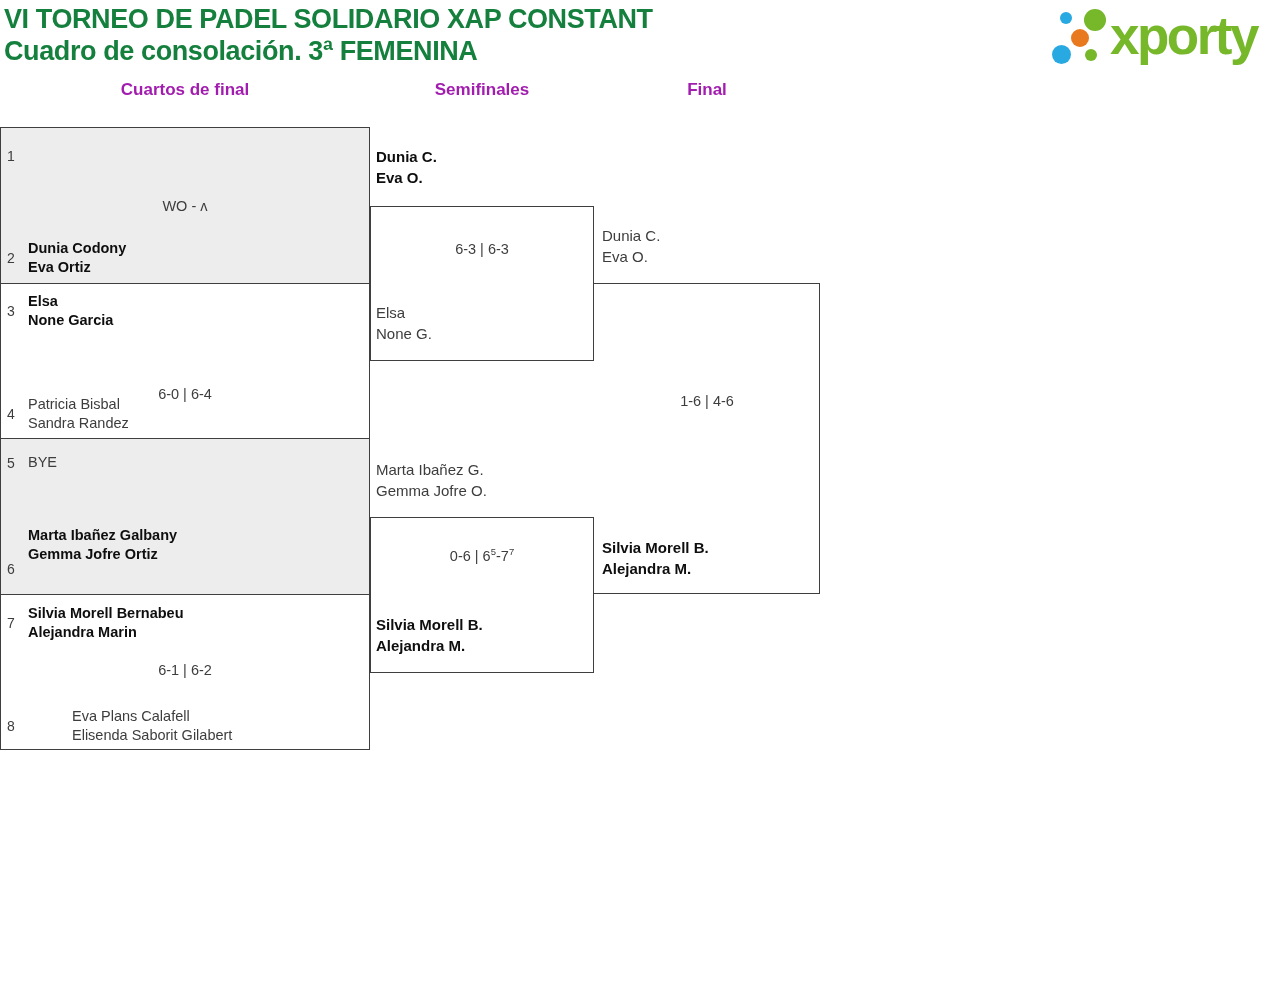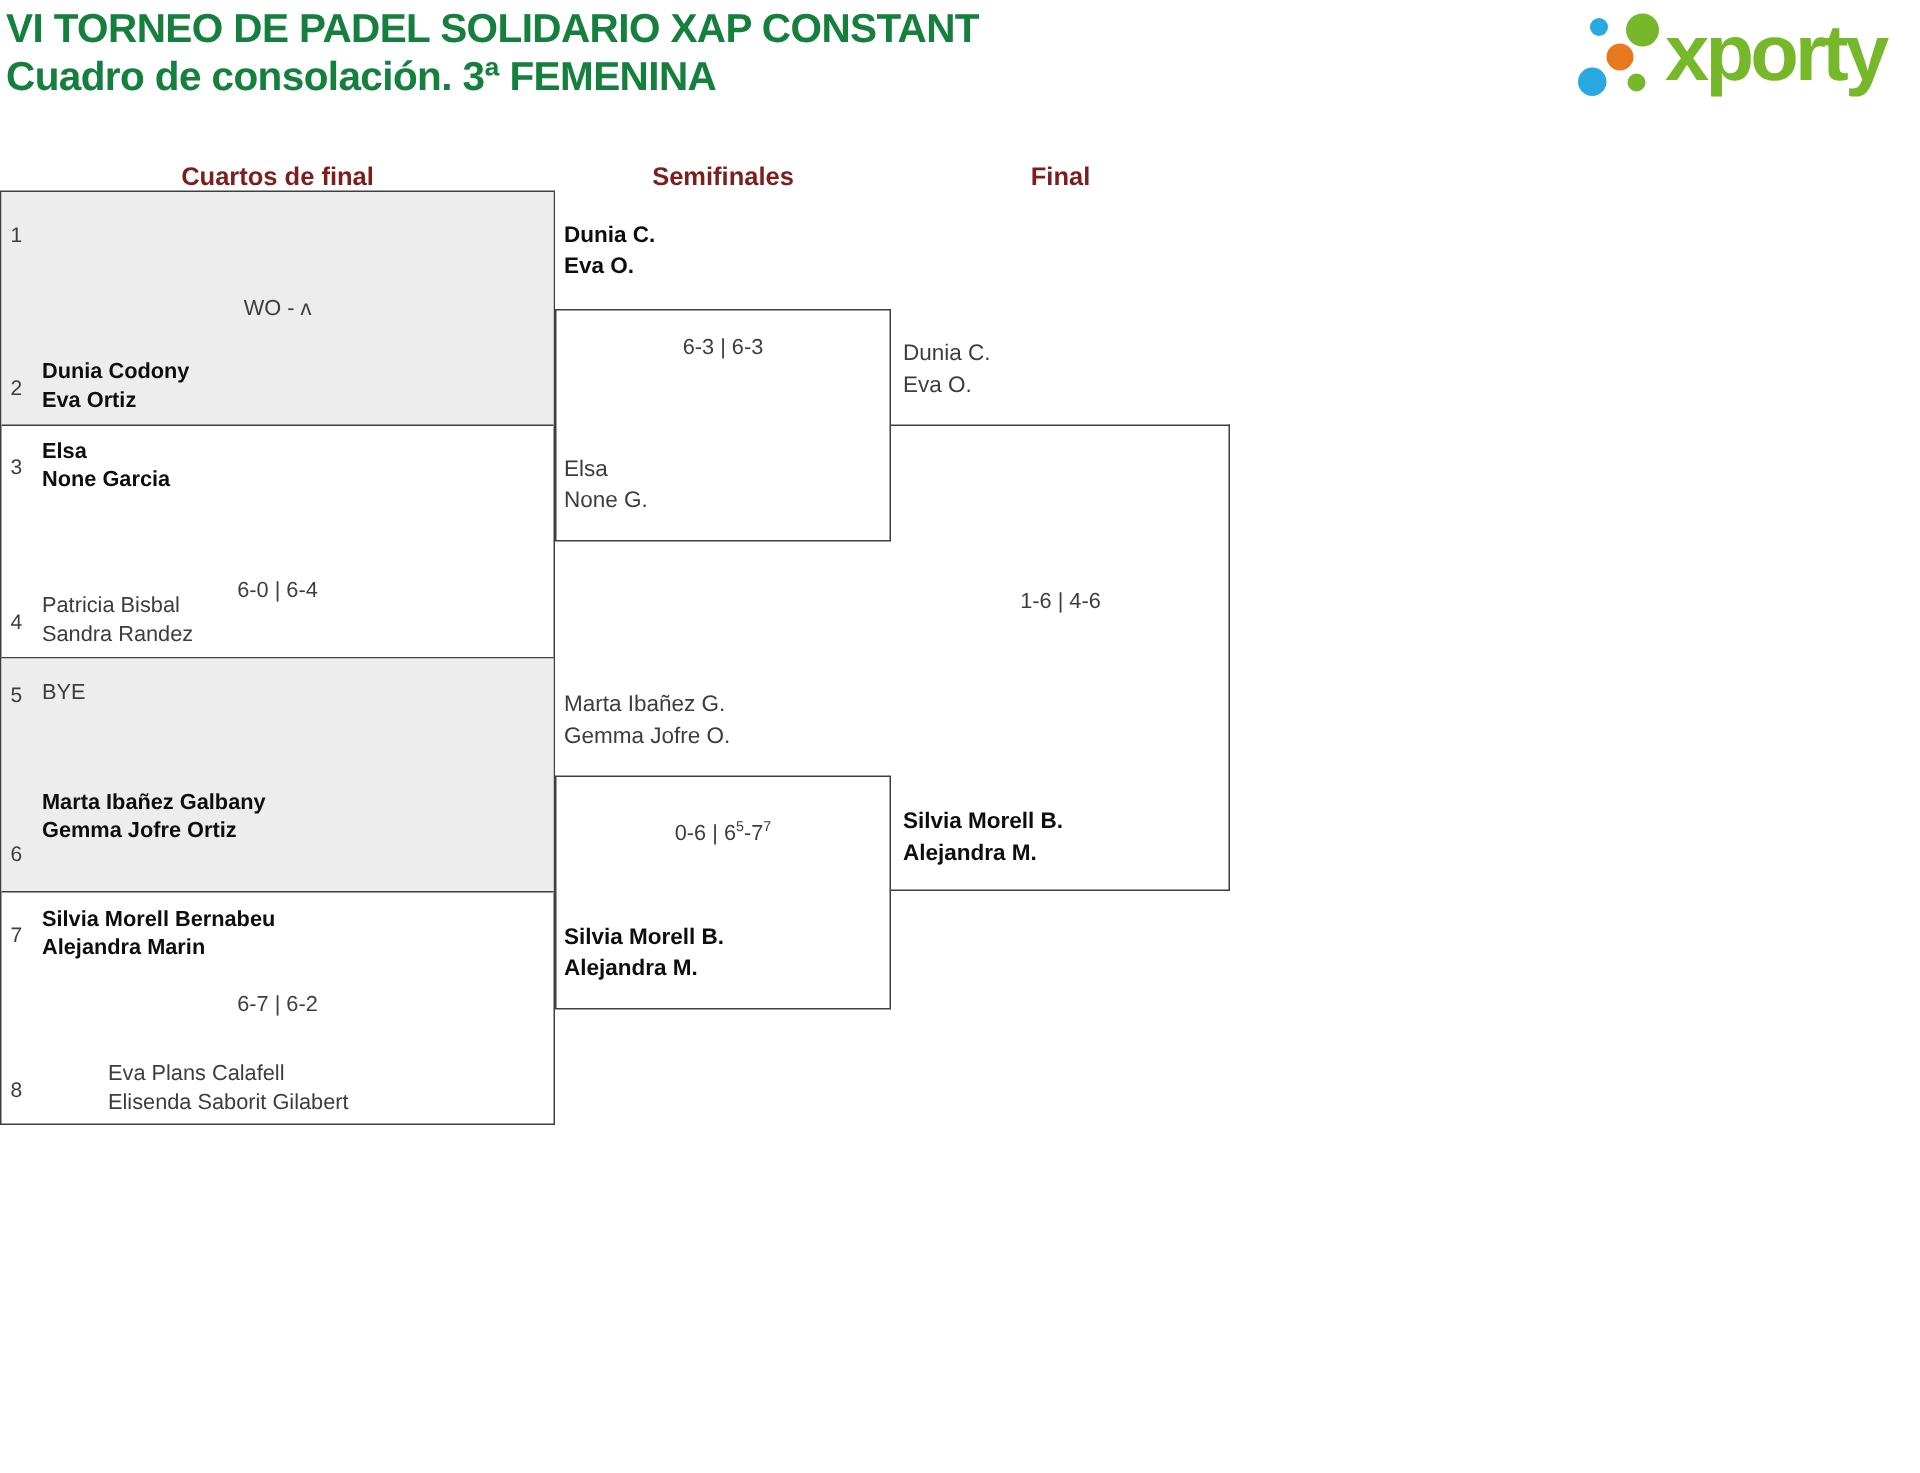--- a/index.html
+++ b/index.html
@@ -17,22 +17,22 @@
 
   
   .logo-dot { position:absolute; border-radius:50%; }
   .logo-word {
     position:absolute; left:1110px; top:8px; font-size:53px; line-height:56px;
     font-weight:700; letter-spacing:-2.5px; color:#76b82a; white-space:nowrap;
   }
 
   
   .round-header {
-    position:absolute; top:108px; font-size:17px; font-weight:700;
-    color:#7f1d1d; text-align:center; line-height:20px;
+    position:absolute; top:80px; font-size:17px; font-weight:700;
+    color:#a21caf; text-align:center; line-height:20px;
   }
 
   
   .qf-wrap {
     position:absolute; left:0; top:127px; width:370px; height:623px;
     border:1px solid #3f3f3f; box-sizing:border-box; background:#ffffff;
   }
   .qf-row { position:absolute; left:0; width:368px; box-sizing:border-box; }
   .qf-row.grey { background:#ededed; }
   .qf-row.divided { border-bottom:1px solid #3f3f3f; }
@@ -117,33 +117,33 @@
   <div class="team winner" style="left:28px; top:526px;">
     <div>Marta Ibañez Galbany</div>
     <div>Gemma Jofre Ortiz</div>
   </div>
 
   <div class="seed" style="left:7px; top:604px;">7</div>
   <div class="team winner" style="left:28px; top:604px;">
     <div>Silvia Morell Bernabeu</div>
     <div>Alejandra Marin</div>
   </div>
-  <div class="score" style="left:0; width:370px; top:661px;">6-7 | 6-2</div>
+  <div class="score" style="left:0; width:370px; top:661px;">6-1 | 6-2</div>
   <div class="seed" style="left:7px; top:707px;">8</div>
   <div class="team" style="left:28px; top:707px;margin-left:44px;">
     <div>Eva Plans Calafell</div>
     <div>Elisenda Saborit Gilabert</div>
   </div>
 
   <div class="match-box" style="left:370px; top:206px; width:224px; height:155px;"></div>
   <div class="team sf winner" style="left:376px; top:146px;">
     <div>Dunia C.</div>
     <div>Eva O.</div>
   </div>
-  <div class="score" style="left:370px; width:224px; top:223px;">6-3 | 6-3</div>
+  <div class="score" style="left:370px; width:224px; top:240px;">6-3 | 6-3</div>
   <div class="team sf" style="left:376px; top:302px;">
     <div>Elsa</div>
     <div>None G.</div>
   </div>
 
   <div class="match-box" style="left:370px; top:517px; width:224px; height:156px;"></div>
   <div class="team sf" style="left:376px; top:459px;">
     <div>Marta Ibañez G.</div>
     <div>Gemma Jofre O.</div>
   </div>

